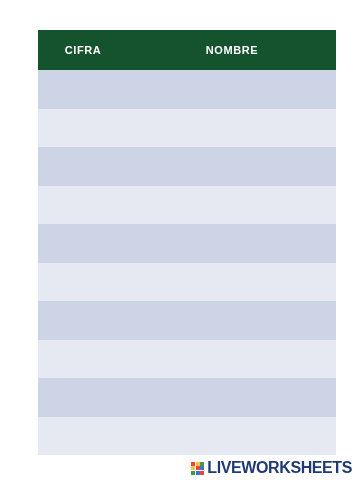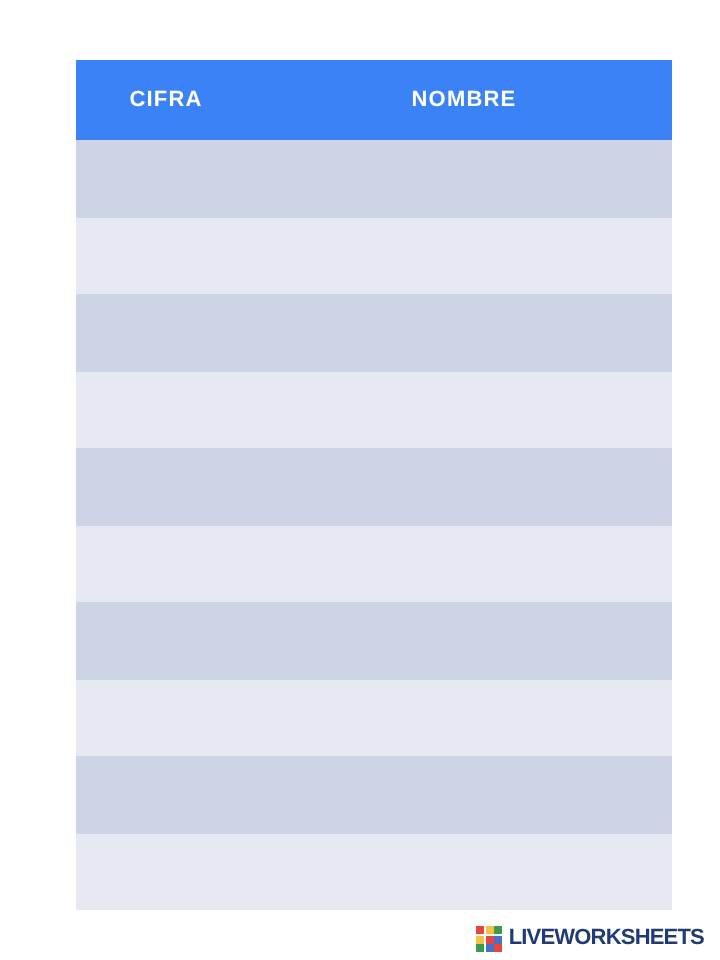--- a/index.html
+++ b/index.html
@@ -42,21 +42,21 @@
     border: none;
   }
 
   
   .col-cifra  { width: 90px; }
   .col-nombre { width: 208px; }
 
   
   .header-row th {
     height: 40px;
-    background: #3b82f6;
+    background: #14532d;
     color: #ffffff;
     font-size: 11px;
     font-weight: bold;
     letter-spacing: 0.6px;
     text-align: center;
     vertical-align: middle;
     border-right: 3px solid #ffffff;
   }
   .header-row th:last-child {
     border-right: none;
@@ -110,21 +110,21 @@
     gap: 0.5px;
     flex: none;
   }
   #lw-logo-icon i {
     display: block;
     width: 100%;
     height: 100%;
   }
   #lw-wordmark {
     font-family: "Liberation Sans", sans-serif;
-    font-size: 11px;
+    font-size: 16px;
     font-weight: bold;
     letter-spacing: -0.4px;
     color: #203a73;
     line-height: 1;
     white-space: nowrap;
   }
 </style>
 </head>
 <body>
 

